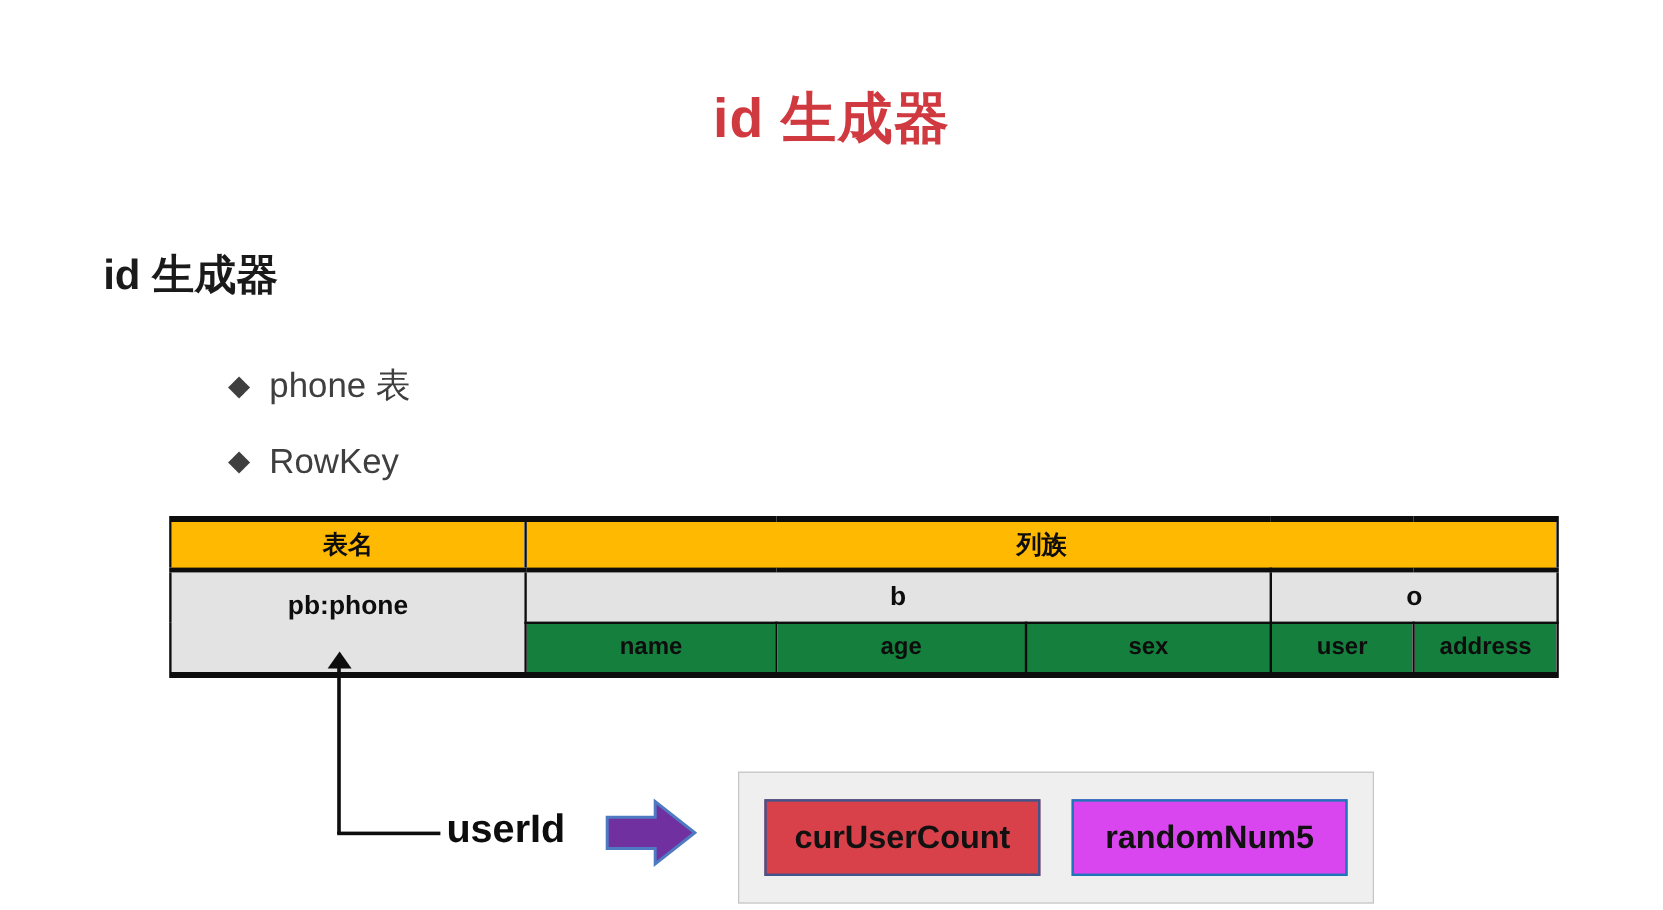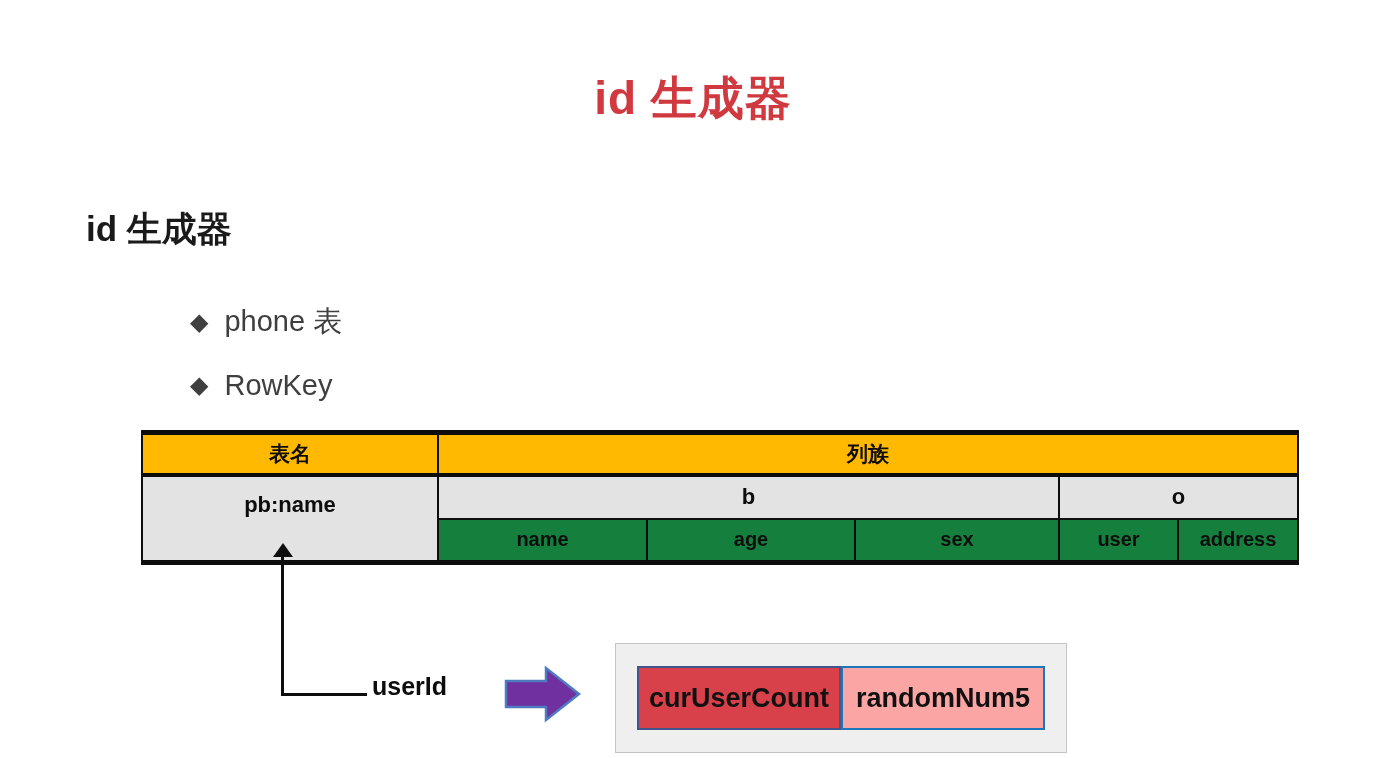--- a/index.html
+++ b/index.html
@@ -45,29 +45,29 @@
   
   .conn-vline { position: absolute; left: 281px; top: 556px; width: 3px; height: 139px; background: #0d0d0d; }
   .conn-hline { position: absolute; left: 281px; top: 693px; width: 86px; height: 3px; background: #0d0d0d; }
   .conn-arrowhead {
     position: absolute; left: 273px; top: 543px; width: 0; height: 0;
     border-left: 10px solid transparent; border-right: 10px solid transparent;
     border-bottom: 14px solid #0d0d0d;
   }
   .connector-label {
     position: absolute; left: 372px; top: 672px;
-    font-size: 25px; font-weight: bold; color: #0d0d0d;
+    font-size: 33px; font-weight: bold; color: #0d0d0d;
   }
 
   
   .block-arrow { position: absolute; left: 503px; top: 665px; }
 
   
   .generator-box {
-    position: absolute; left: 615px; top: 643px; width: 452px; height: 110px;
+    position: absolute; left: 615px; top: 643px; width: 530px; height: 110px;
     background: #EFEFEF; border: 1px solid #C4C4C4;
     display: flex; align-items: center; justify-content: space-between;
     padding: 0 21px;
   }
   .gen-chip {
     width: 230px; height: 64px; display: flex; align-items: center; justify-content: center;
     font-size: 27px; font-weight: bold; color: #111111;
   }
   .gen-chip.chip-red  { border: 2px solid #41548C; }
   .gen-chip.chip-blue { border: 2px solid #1C76B8; }
@@ -98,21 +98,21 @@
     <col style="width:204px">
     <col style="width:119px">
     <col style="width:120px">
   </colgroup>
   <tbody>
       <tr class="hdr-row">
     <th>表名</th>
     <th colspan="5">列族</th>
   </tr>
   <tr class="fam-row">
-    <td rowspan="2" class="rowkey-cell">pb:name</td>
+    <td rowspan="2" class="rowkey-cell">pb:phone</td>
     <td colspan="3">b</td>
     <td colspan="2">o</td>
   </tr>
   <tr class="col-row">
     <td>name</td>
     <td>age</td>
     <td>sex</td>
     <td>user</td>
     <td>address</td>
   </tr>
@@ -123,14 +123,14 @@
 <div class="conn-vline"></div>
 <div class="conn-hline"></div>
 <div class="connector-label">userId</div>
 
 <svg class="block-arrow" width="80" height="58" viewBox="0 0 80 58">
   <polygon points="3,16 43,16 43,3 76,29 43,55 43,42 3,42" fill="#7030A0" stroke="#4E7AC2" stroke-width="2.5" stroke-linejoin="miter"></polygon>
 </svg>
 
 <div class="generator-box">
   <div class="gen-chip chip-red" style="background-color: rgb(216, 64, 74);">curUserCount</div>
-  <div class="gen-chip chip-blue" style="background-color: #fca5a5;">randomNum5</div>
+  <div class="gen-chip chip-blue" style="background-color: #d946ef;">randomNum5</div>
 </div>
 
 </body></html>

